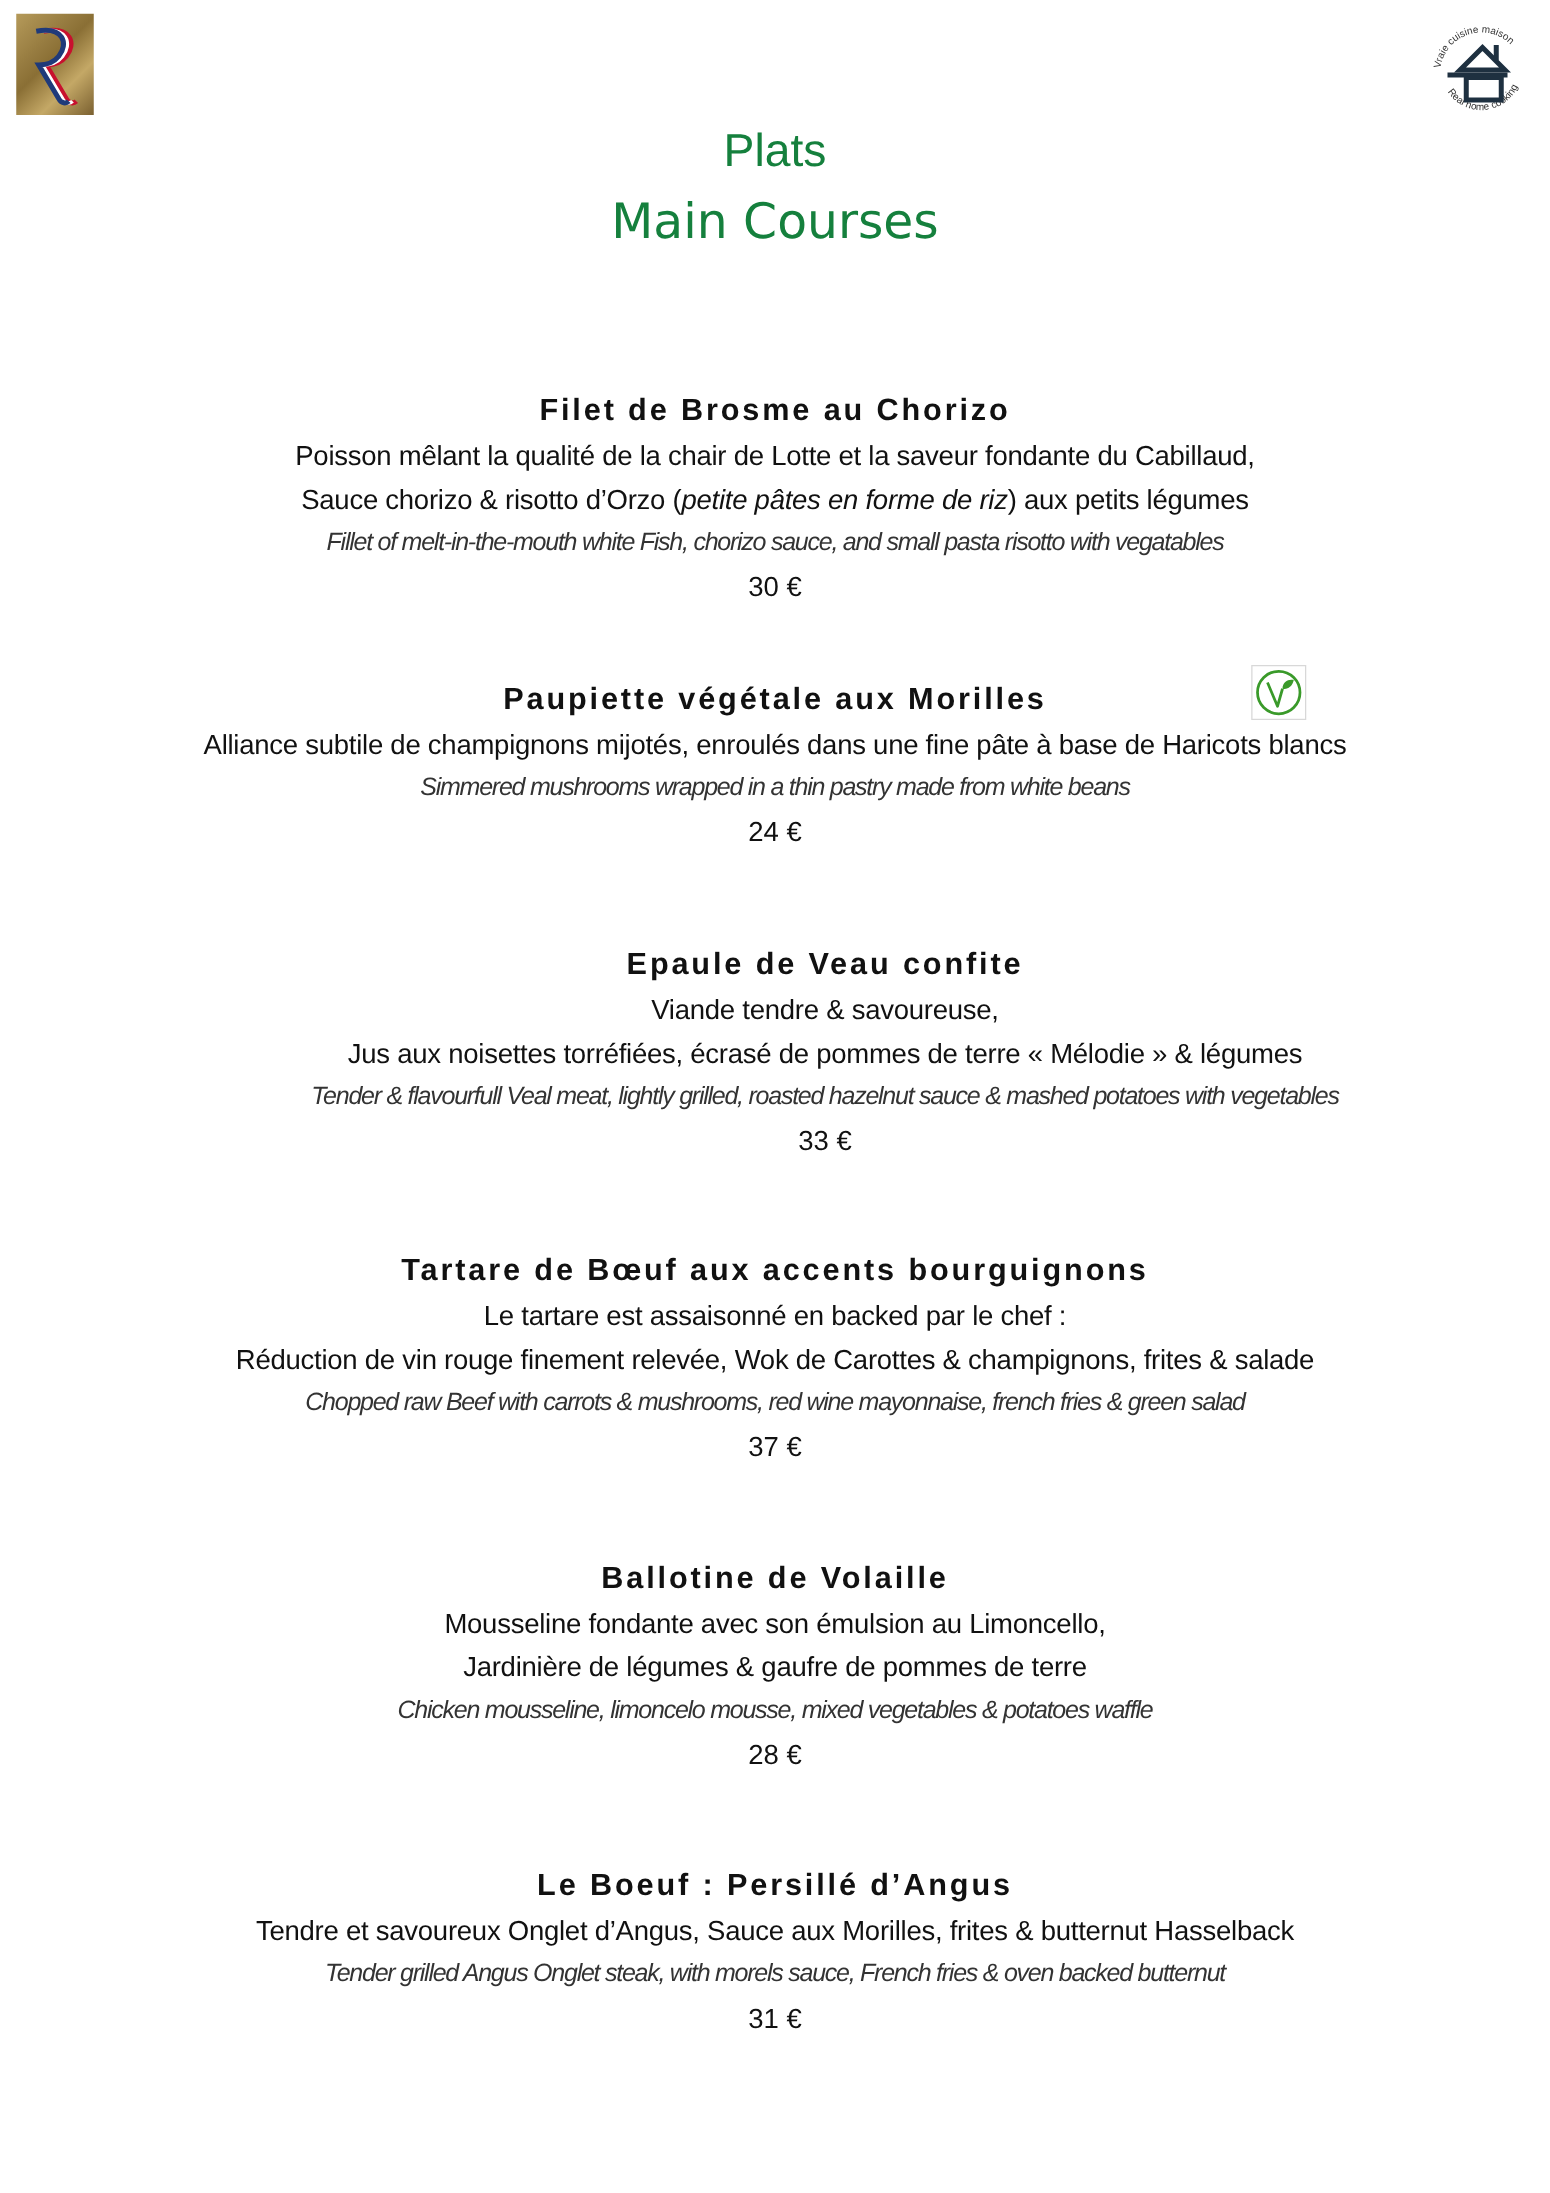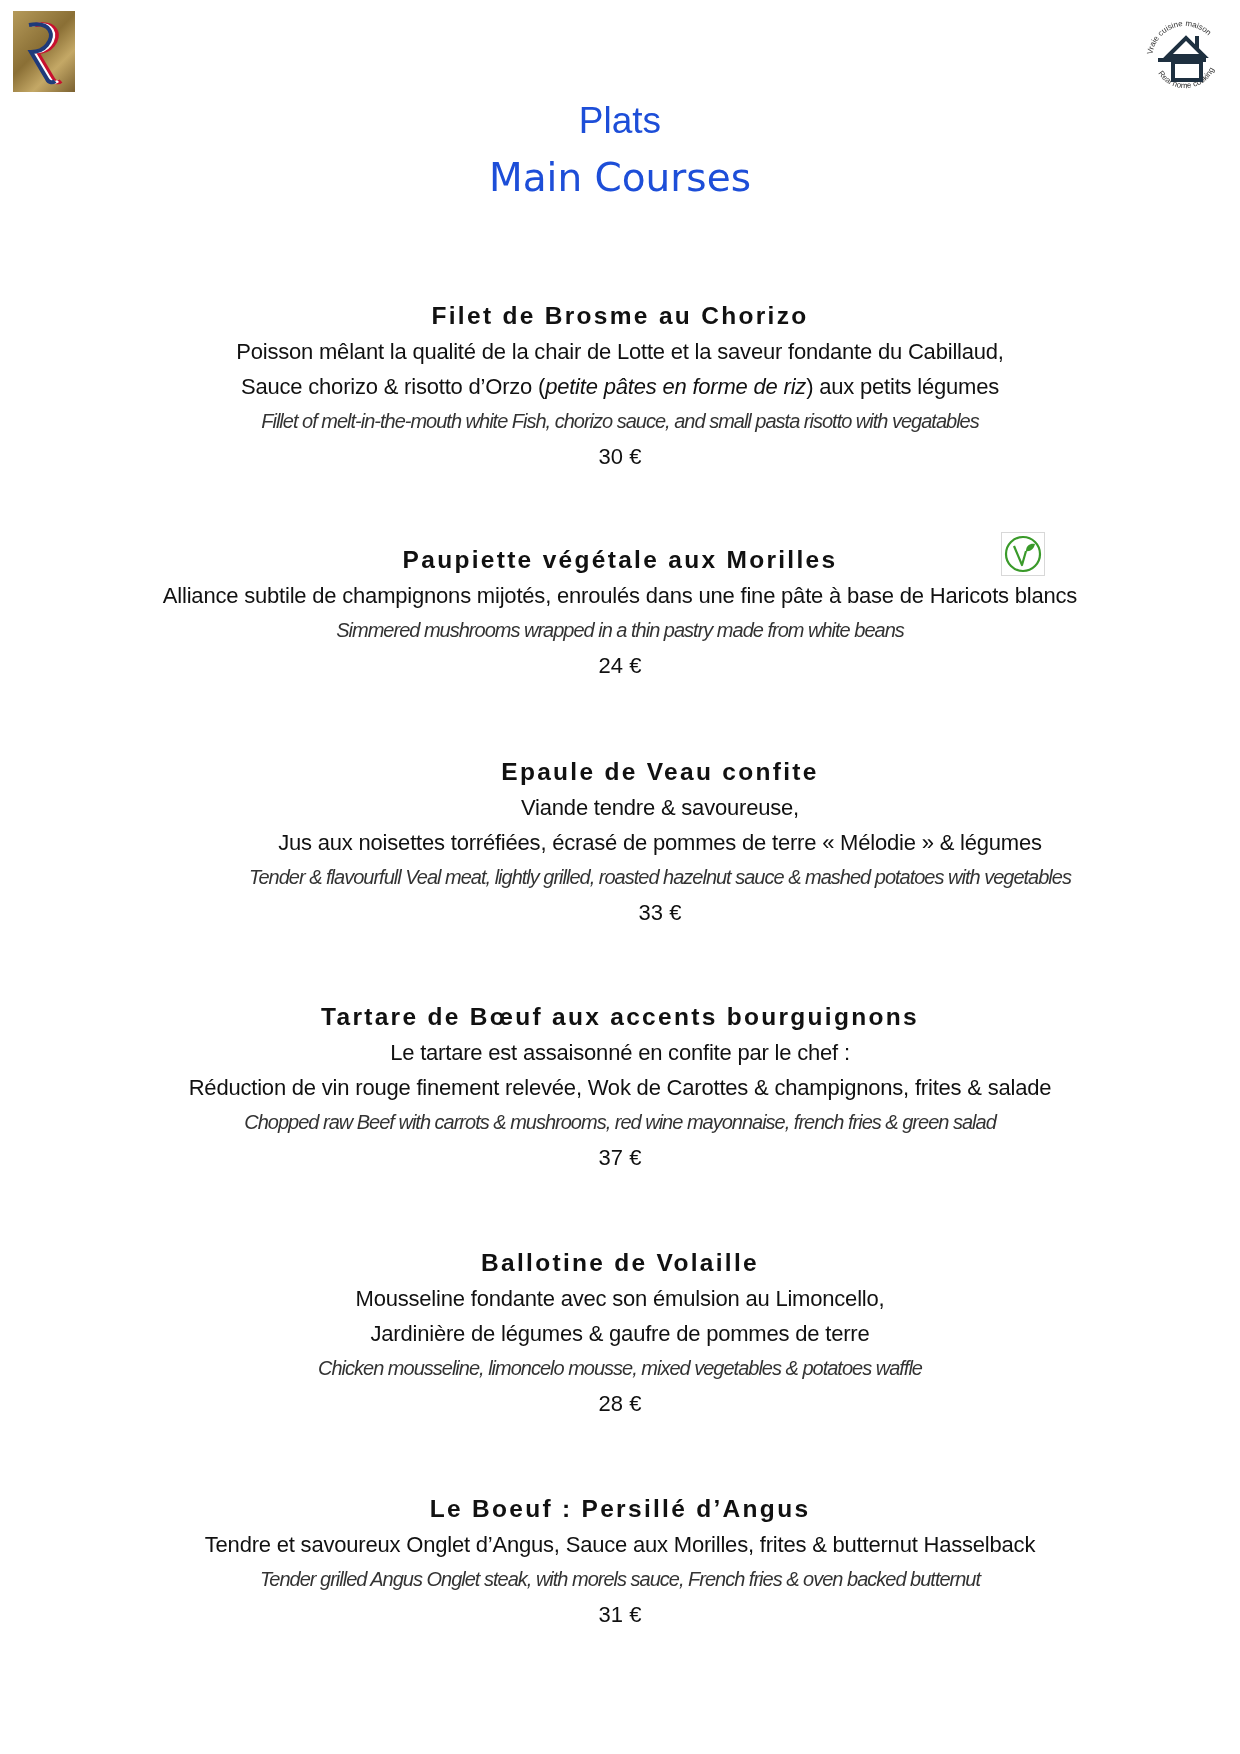--- a/index.html
+++ b/index.html
@@ -1,20 +1,20 @@
 <!DOCTYPE html>
 <html><head>
 <meta charset="utf-8">
 <style>
   html,body{margin:0;padding:0;background:#fff;}
   body{width:1240px;height:1754px;position:relative;overflow:hidden;font-family:"Liberation Sans",sans-serif;color:#111;}
   .logo-r{position:absolute;left:13px;top:11px;width:62px;height:81px;background:linear-gradient(135deg,#b59a5a 0%,#8a6f35 45%,#c4a866 70%,#7a6030 100%);}
   .logo-r svg{width:62px;height:81px;display:block;}
   .logo-house{position:absolute;left:1140px;top:14px;width:90px;height:90px;}
-  .header{position:absolute;left:0;width:1240px;text-align:center;color:#1d4ed8;}
+  .header{position:absolute;left:0;width:1240px;text-align:center;color:#15803d;}
   .h-plats{top:100px;font-family:"Liberation Sans",sans-serif;font-size:37px;}
   .h-main{top:155px;font-family:"DejaVu Sans",sans-serif;font-size:39px;}
   .dish{position:absolute;left:0;width:1240px;text-align:center;}
   .dish .title{font-family:"Liberation Sans",sans-serif;font-weight:bold;font-size:24.5px;letter-spacing:2.3px;height:36px;line-height:36px;}
   .dish .fr{font-family:"Liberation Sans",sans-serif;font-size:22px;line-height:35px;height:35px;letter-spacing:-0.2px;}
   .dish .en{font-family:"Liberation Sans",sans-serif;font-style:italic;font-size:20px;line-height:35px;height:35px;color:#333;letter-spacing:-1px;}
   .dish .price{font-family:"Liberation Sans",sans-serif;font-size:22px;line-height:35px;height:35px;}
   .fr i{font-style:italic;}
   .veg{position:absolute;left:1001px;top:532px;width:42px;height:42px;border:1px solid #d8d8d8;background:#fff;}
   .veg svg{width:42px;height:42px;display:block;}
@@ -41,21 +41,21 @@
     <path d="M28 42 L46 24 L64 42 Z" fill="none" stroke="#1e3040" stroke-width="4"></path>
     <rect x="55" y="22" width="4" height="12" fill="#1e3040"></rect>
     <rect x="18" y="44" width="48" height="4" fill="#1e3040"></rect>
     <rect x="33" y="48" width="28" height="18" fill="none" stroke="#1e3040" stroke-width="4"></rect>
   </svg>
 </div>
 
 <div class="header h-plats">Plats</div>
 <div class="header h-main">Main Courses</div>
 
-<div class="dish" style="top:298px;">
+<div class="dish" style="top:311px;">
   <div class="title">Filet de Brosme au Chorizo</div>
   <div class="fr">Poisson mêlant la qualité de la chair de Lotte et la saveur fondante du Cabillaud,</div>
   <div class="fr"><span>Sauce chorizo &amp; risotto d’Orzo (</span><i>petite pâtes en forme de riz</i><span>) aux petits légumes</span></div>
   <div class="en">Fillet of melt-in-the-mouth white Fish, chorizo sauce, and small pasta risotto with vegatables</div>
   <div class="price">30 €</div>
 </div>
 
 <div class="dish" style="top:542px;">
   <div class="title">Paupiette végétale aux Morilles</div>
   <div class="fr">Alliance subtile de champignons mijotés, enroulés dans une fine pâte à base de Haricots blancs</div>
@@ -73,21 +73,21 @@
 <div class="dish" style="top:754px;padding-left:40px;">
   <div class="title">Epaule de Veau confite</div>
   <div class="fr">Viande tendre &amp; savoureuse,</div>
   <div class="fr">Jus aux noisettes torréfiées, écrasé de pommes de terre « Mélodie » &amp; légumes</div>
   <div class="en">Tender &amp; flavourfull Veal meat, lightly grilled, roasted hazelnut sauce &amp; mashed potatoes with vegetables</div>
   <div class="price">33 €</div>
 </div>
 
 <div class="dish" style="top:999px;">
   <div class="title">Tartare de Bœuf aux accents bourguignons</div>
-  <div class="fr">Le tartare est assaisonné en confite par le chef :</div>
+  <div class="fr">Le tartare est assaisonné en backed par le chef :</div>
   <div class="fr">Réduction de vin rouge finement relevée, Wok de Carottes &amp; champignons, frites &amp; salade</div>
   <div class="en">Chopped raw Beef with carrots &amp; mushrooms, red wine mayonnaise, french fries &amp; green salad</div>
   <div class="price">37 €</div>
 </div>
 
 <div class="dish" style="top:1245px;">
   <div class="title">Ballotine de Volaille</div>
   <div class="fr">Mousseline fondante avec son émulsion au Limoncello,</div>
   <div class="fr">Jardinière de légumes &amp; gaufre de pommes de terre</div>
   <div class="en">Chicken mousseline, limoncelo mousse, mixed vegetables &amp; potatoes waffle</div>

